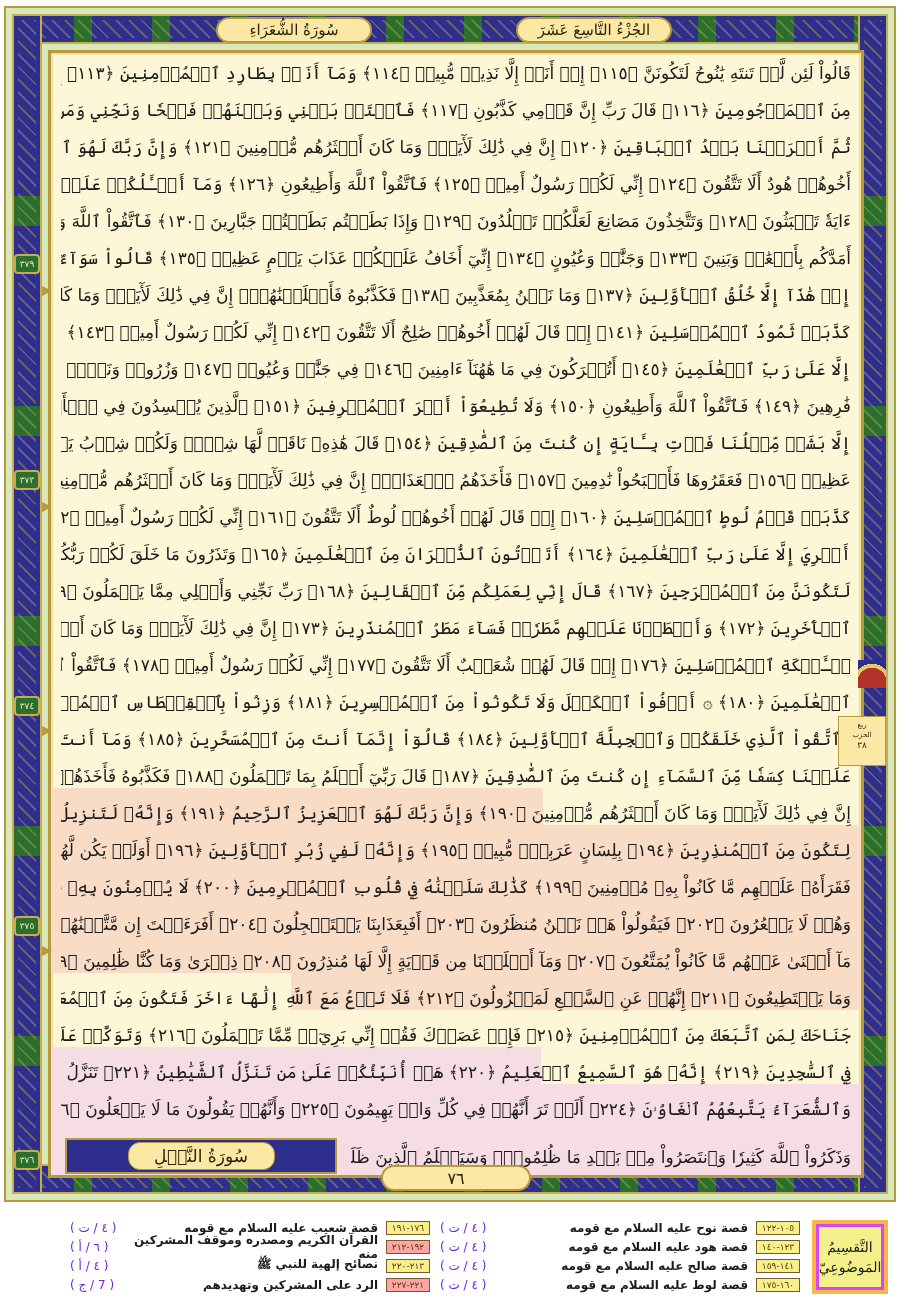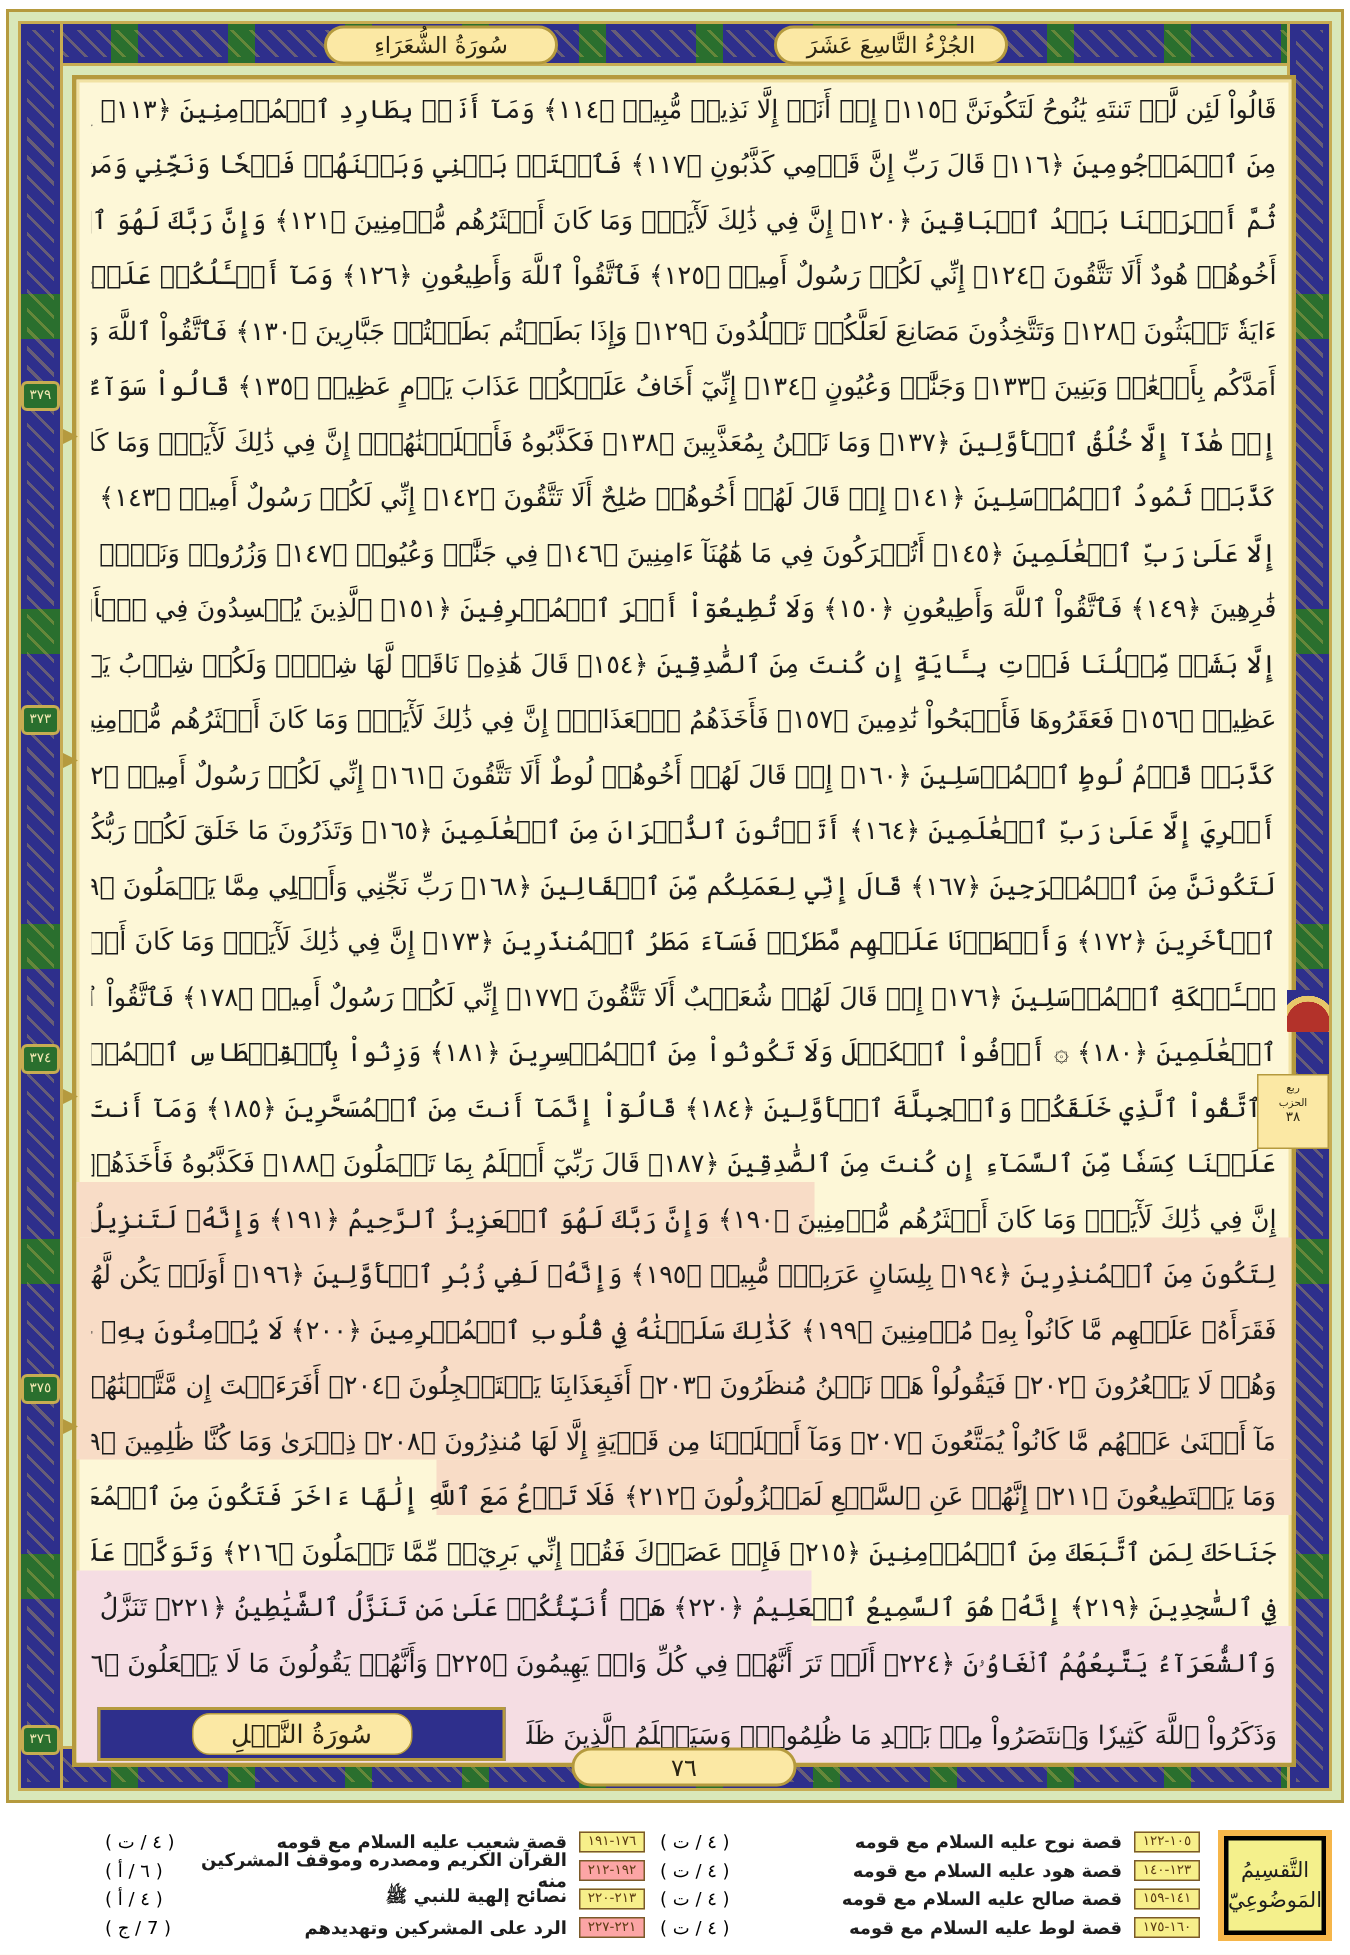--- a/index.html
+++ b/index.html
@@ -99,21 +99,21 @@
   }
   .arrow-tick.l { left: 36px; border-left: 10px solid #b59a3e; }
 
   
   .footer { position: absolute; left: 0; top: 1210px; width: 900px; height: 93px; }
   .topic-logo {
     position: absolute; right: 12px; top: 10px; width: 76px; height: 74px;
     background: #f6b64a; padding: 4px;
   }
   .topic-logo .in {
-    width: 100%; height: 100%; background: #000000; padding: 3px;
+    width: 100%; height: 100%; background: #d946ef; padding: 3px;
   }
   .topic-logo .in2 {
     width: 100%; height: 100%; background: #f4f08c;
     display: flex; flex-direction: column; align-items: center; justify-content: center;
     font-family: "DejaVu Serif", serif; font-size: 14px; color: #1d1d1d; direction: rtl; line-height: 20px;
   }
   .topics-col { position: absolute; top: 8px; width: 360px; direction: rtl; }
   .topics-col.right { right: 100px; }
   .topics-col.left { right: 470px; }
   .topic {
@@ -121,21 +121,21 @@
     font-size: 12px; color: #1d1d1d; font-weight: bold;
   }
   .range {
     display: inline-block; min-width: 44px; height: 14px; font-size: 9px; line-height: 12px;
     text-align: center; border: 1px solid #7a5a2a; font-weight: normal; color: #5a3a12; direction: ltr;
   }
   .range.yellow { background: #f7ef8a; }
   .range.pink { background: #fca5a5; }
   .range.orange { background: #fca5a5; }
   .topic .title { flex: 1; }
-  .topic .ref { color: #000000; font-weight: normal; font-size: 12px; direction: rtl; }
+  .topic .ref { color: #6d28d9; font-weight: normal; font-size: 12px; direction: rtl; }
 </style>
 </head>
 <body>
 
 <div class="frame">
   <div class="band top"></div>
   <div class="band bottom"></div>
   <div class="band left"></div>
   <div class="band right"></div>
 

